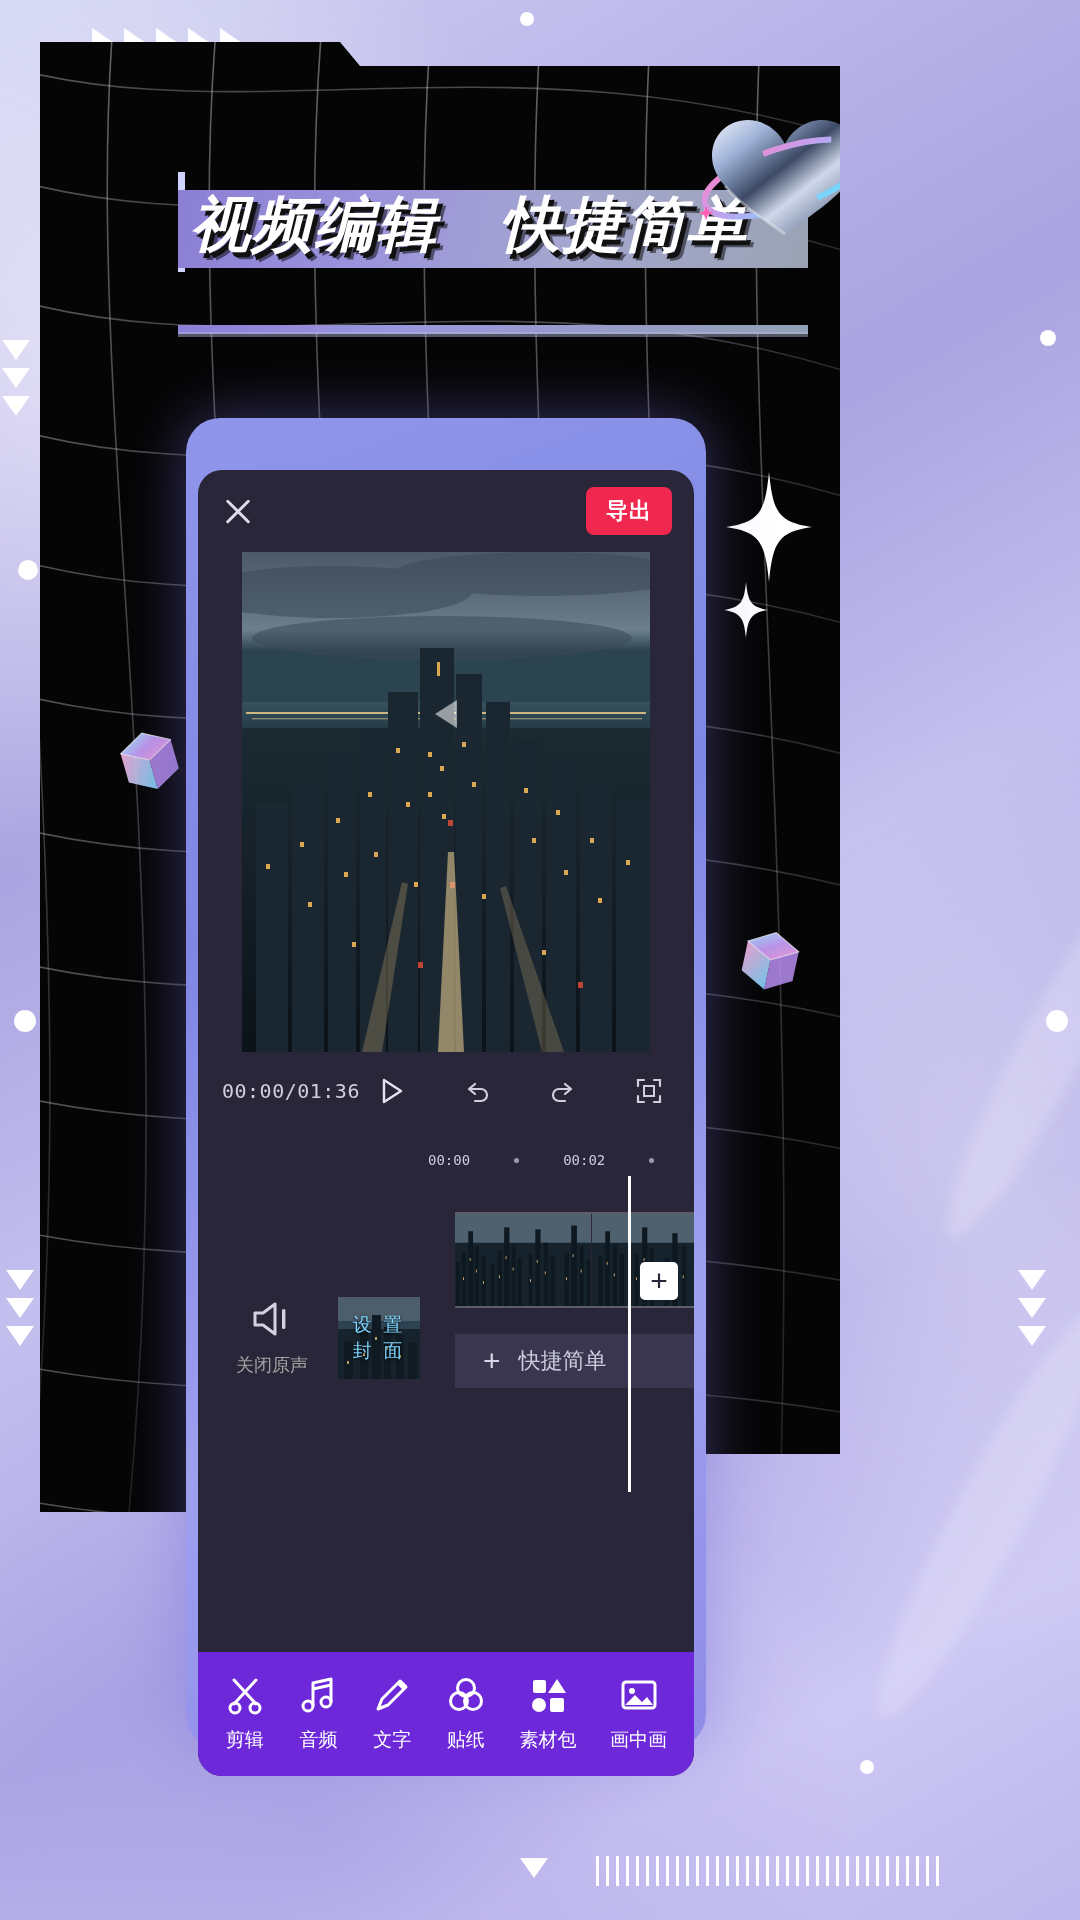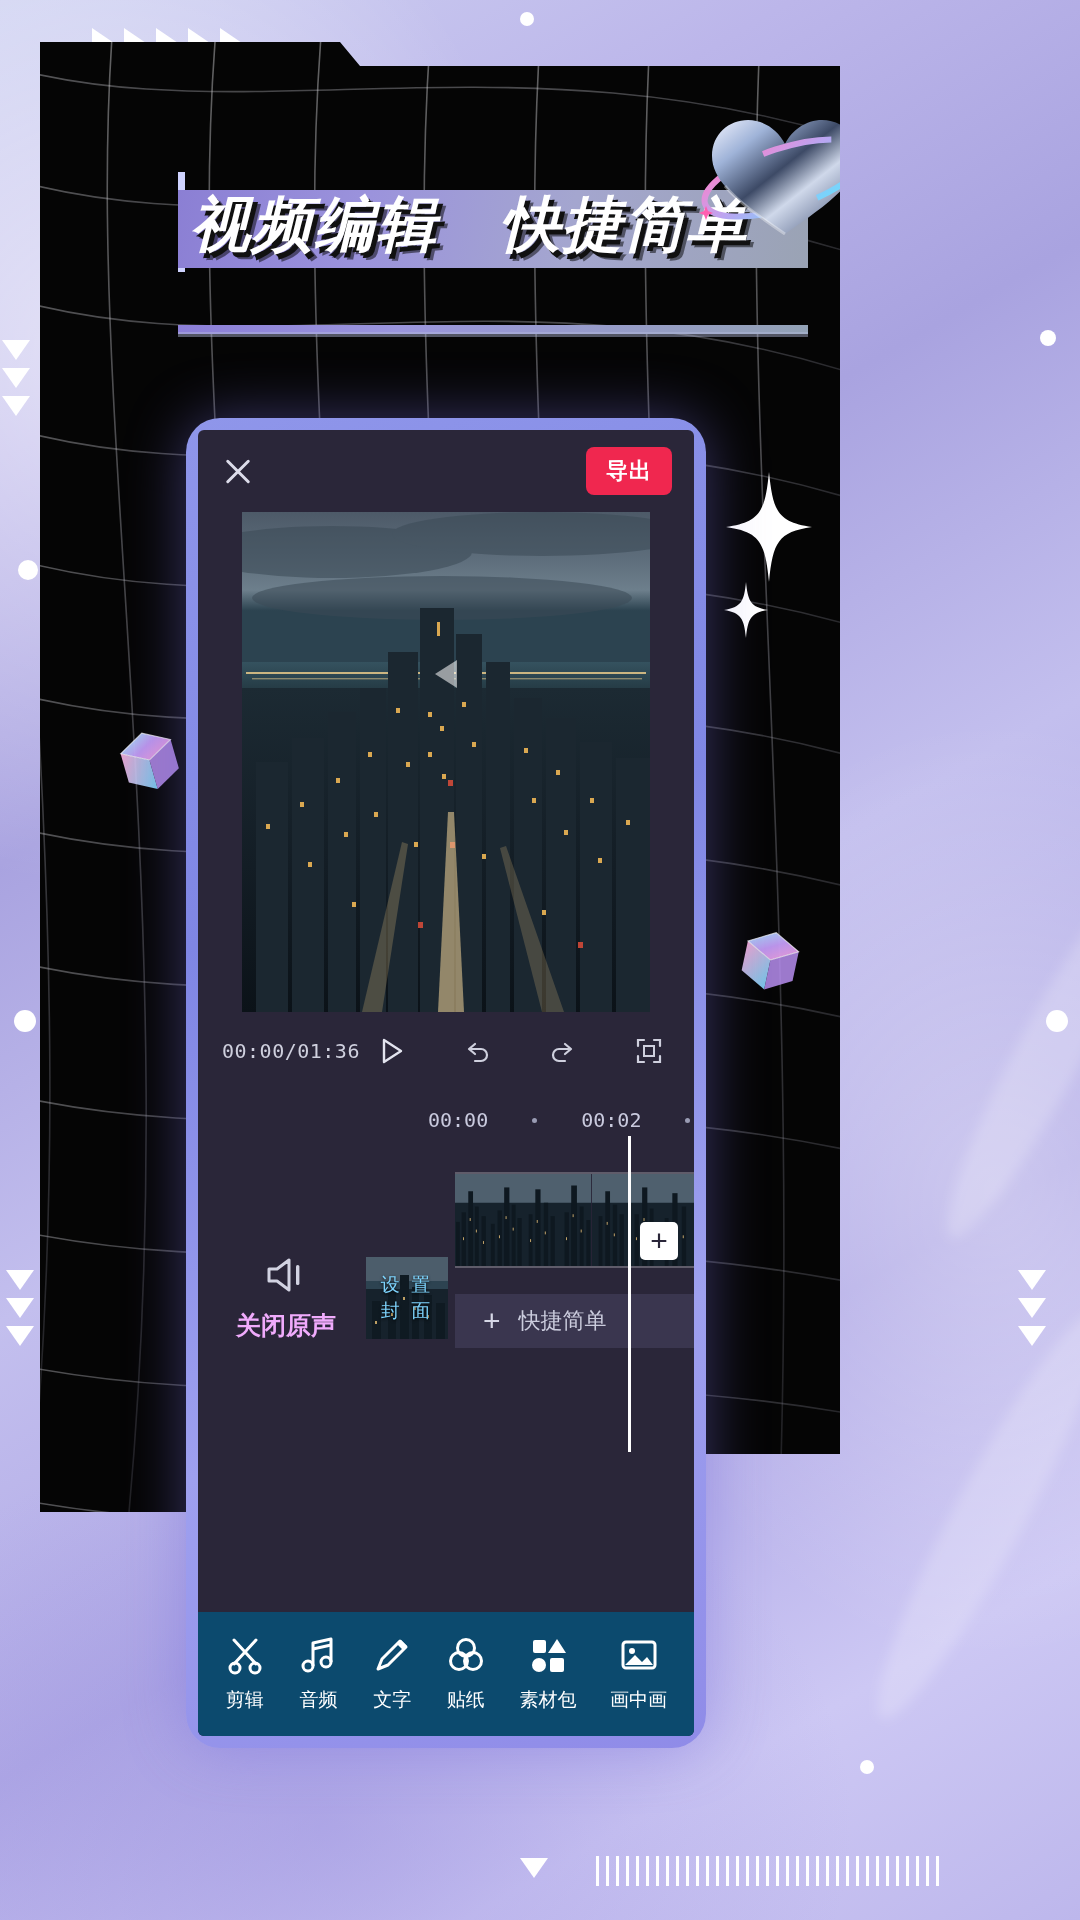--- a/index.html
+++ b/index.html
@@ -88,22 +88,22 @@
 
   
   #phone{
     position:absolute; left:186px; top:418px; width:520px; height:1330px;
     border-radius:34px;
     background:linear-gradient(160deg,#8f96ea 0%,#7f86e4 35%,#9ea0ef 70%,#8f8be8 100%);
     padding:12px;
     box-shadow:0 0 60px rgba(120,110,220,.45);
   }
   #phone-screen{
-    width:100%; height:100%; border-radius:6px;
-    background:#2a2639; overflow:hidden; position:relative;
+    width:100%; height:100%; border-radius:24px;
+    background:#2a2639; overflow:hidden; position:relative;margin-top:40px;
   }
   #topbar{ height:82px; display:flex; align-items:center; justify-content:space-between; padding:0 22px;}
   #close-x{ width:36px; height:36px; position:relative; cursor:pointer;}
   #close-x:before,#close-x:after{
     content:""; position:absolute; left:2px; top:17px; width:32px; height:3px;
     background:#dcdcea; border-radius:2px;
   }
   #close-x:before{ transform:rotate(45deg);} #close-x:after{ transform:rotate(-45deg);}
   #export-btn{
     background:#f0274f; color:#fff; font-size:22px; font-weight:bold;
@@ -129,29 +129,29 @@
     height:78px; display:flex; align-items:center; padding:0 24px; gap:0;
     color:#cfd0de; font-size:20px;
   }
   #time-code{ flex:0 0 auto; font-family:"DejaVu Sans Mono","Liberation Mono",monospace; letter-spacing:.5px; }
   #ctrl-icons{ flex:1; display:flex; align-items:center; justify-content:flex-end; gap:52px; padding-right:4px; }
   .ctrl{ width:34px; height:34px; display:flex; align-items:center; justify-content:center; cursor:pointer;}
 
   
   #timeline{ position:relative; height:430px; background:#2a2639; margin-top:2px; }
   #ruler{
-    height:56px; display:flex; align-items:center; color:#c9cade; font-size:20px;
+    height:56px; display:flex; align-items:center; color:#c9cade; font-size:14px;
     padding-left:230px; gap:44px;
     font-family:"DejaVu Sans Mono","Liberation Mono",monospace;
   }
   .rdot{ width:5px;height:5px;border-radius:50%;background:#9a9cb4;}
   #tl-body{ display:flex; height:300px; }
   #tl-left{ width:254px; display:flex; align-items:center; padding-left:38px; gap:30px;}
   #mute-block{ display:flex; flex-direction:column; align-items:center; gap:14px; cursor:pointer;}
-  #mute-label{ color:#f0abfc; font-size:25px;font-weight:bold; }
+  #mute-label{ color:#a3a3a3; font-size:18px; }
   #cover-thumb{
     width:82px; height:82px; position:relative; overflow:hidden; flex:0 0 auto;
     background:#17242e; display:flex; align-items:center; justify-content:center;
   }
   #cover-text{
     position:relative; z-index:2; color:#7dd3fc; font-size:19px; line-height:1.35;
     text-align:center; letter-spacing:3px; text-shadow:0 1px 3px rgba(0,0,0,.9);
   }
   #playhead{ position:absolute; left:430px; top:44px; width:3px; height:316px; background:#fff; }
   #tl-right{ flex:1; position:relative; }
@@ -167,21 +167,21 @@
   }
   #audio-row{
     position:absolute; left:3px; top:146px; right:0; height:54px;
     background:#3a364f; display:flex; align-items:center; gap:18px; padding-left:28px;
     color:#cbccdd; font-size:22px;
   }
   #audio-plus{ font-size:30px; line-height:1; color:#d6d7e6; }
 
   
   #toolbar{
-    position:absolute; bottom:0; left:0; right:0; height:124px; background:#0c4a6e;
+    position:absolute; bottom:0; left:0; right:0; height:124px; background:#6d28d9;
     display:flex; align-items:center; justify-content:space-around; padding:0 10px;
   }
   .tool{ display:flex; flex-direction:column; align-items:center; gap:12px; cursor:pointer;}
   .tool-label{ color:#fff; font-size:19px; }
 </style>
 </head>
 <body>
 
 <div id="backdrop"></div>
 

